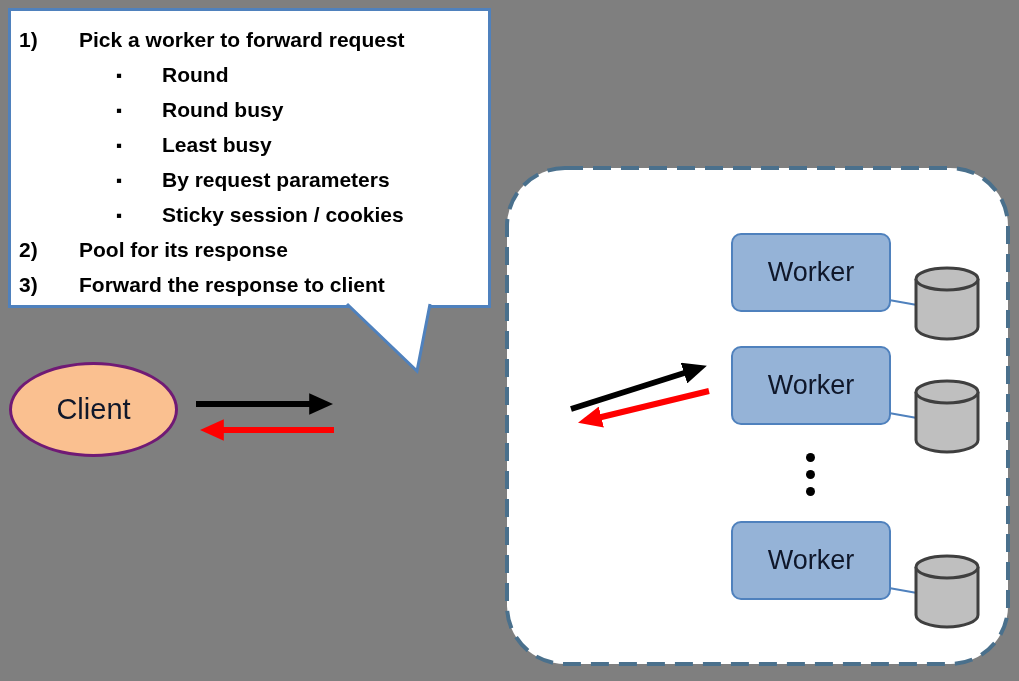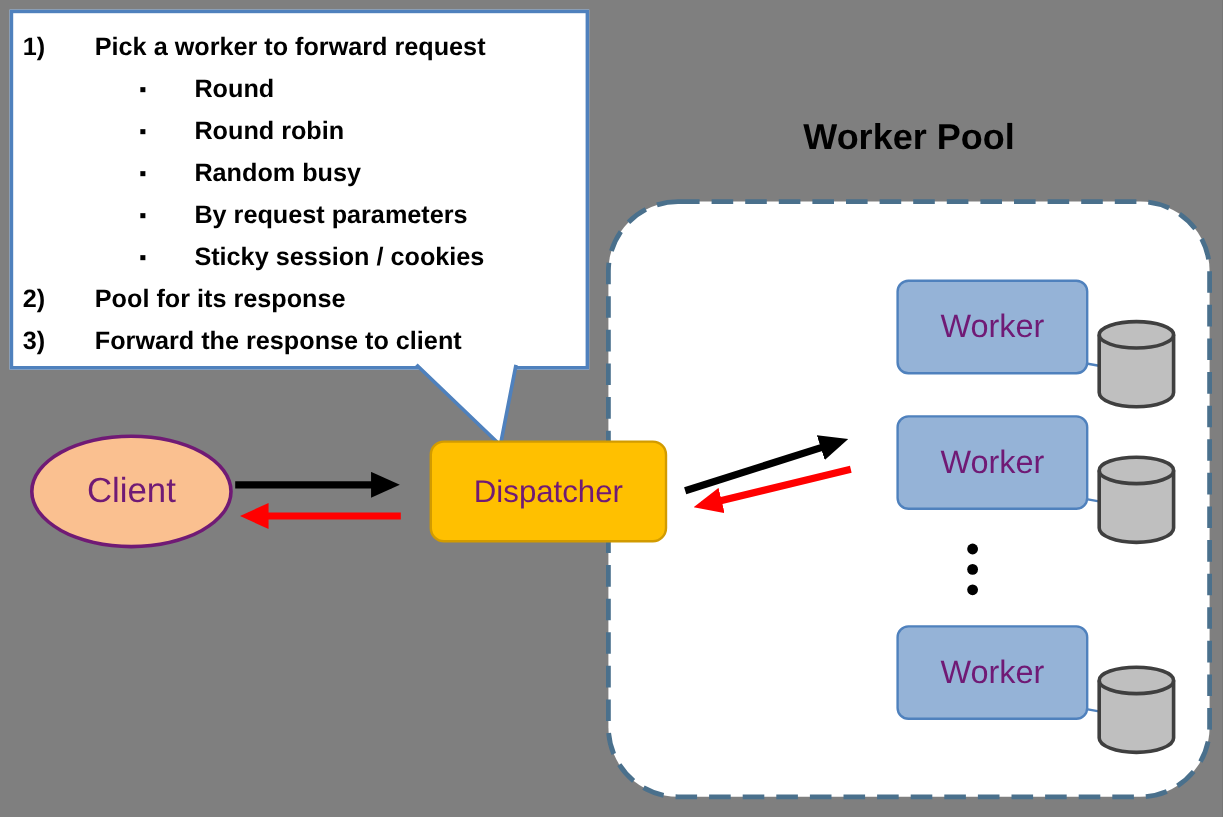--- a/index.html
+++ b/index.html
@@ -50,23 +50,22 @@
     color: #000;
     z-index: 2;
   }
 
   
   .node {
     position: absolute;
     display: flex;
     align-items: center;
     justify-content: center;
-    color: #701a75;
-    z-index: 2;
-    margin-left: 16px;
+    color: #0f172a;
+    z-index: 2;
   }
   .client {
     left: 9px; top: 362px;
     width: 169px; height: 95px;
     background: #FAC090;
     border: 3px solid #701a75;
     border-radius: 50%;
     font-size: 29px;
   }
   .dispatcher {
@@ -140,56 +139,52 @@
       <ellipse cx="33" cy="13" rx="31" ry="11" fill="#BFBFBF" stroke="#3F3F3F" stroke-width="3"></ellipse>
     </g>
 
     <line x1="196" y1="404" x2="326" y2="404" stroke="#000000" stroke-width="6" marker-end="url(#ah-k)"></line>
     <line x1="334" y1="430" x2="207" y2="430" stroke="#FF0000" stroke-width="6" marker-end="url(#ah-r)"></line>
 
     <line x1="571" y1="409" x2="700" y2="368" stroke="#000000" stroke-width="6" marker-end="url(#ah-k)"></line>
     <line x1="709" y1="391" x2="585" y2="421" stroke="#FF0000" stroke-width="6" marker-end="url(#ah-r)"></line>
   </svg>
 
-  <div class="pool-title">Worker Pool</div>
 
   <div class="callout">
     <div class="line step">
       <span class="num">1)</span><span>Pick a worker to forward request</span>
     </div>
     <div class="line sub">
       <span class="bullet">▪</span><span>Round</span>
     </div>
     <div class="line sub">
-      <span class="bullet">▪</span><span>Round robin</span>
-    </div>
-    <div class="line sub">
-      <span class="bullet">▪</span><span>Random busy</span>
+      <span class="bullet">▪</span><span>Round busy</span>
+    </div>
+    <div class="line sub">
+      <span class="bullet">▪</span><span>Least busy</span>
     </div>
     <div class="line sub">
       <span class="bullet">▪</span><span>By request parameters</span>
     </div>
     <div class="line sub">
       <span class="bullet">▪</span><span>Sticky session / cookies</span>
     </div>
     <div class="line step">
       <span class="num">2)</span><span>Pool for its response</span>
     </div>
     <div class="line step">
       <span class="num">3)</span><span>Forward the response to client</span>
     </div>
   </div>
 
   <div class="node client">
     <span>Client</span>
   </div>
 
-  <div class="node dispatcher">
-    <span>Dispatcher</span>
-  </div>
 
   <div class="node worker w1">
     <span>Worker</span>
   </div>
   <div class="node worker w2">
     <span>Worker</span>
   </div>
   <div class="node worker w3">
     <span>Worker</span>
   </div>

